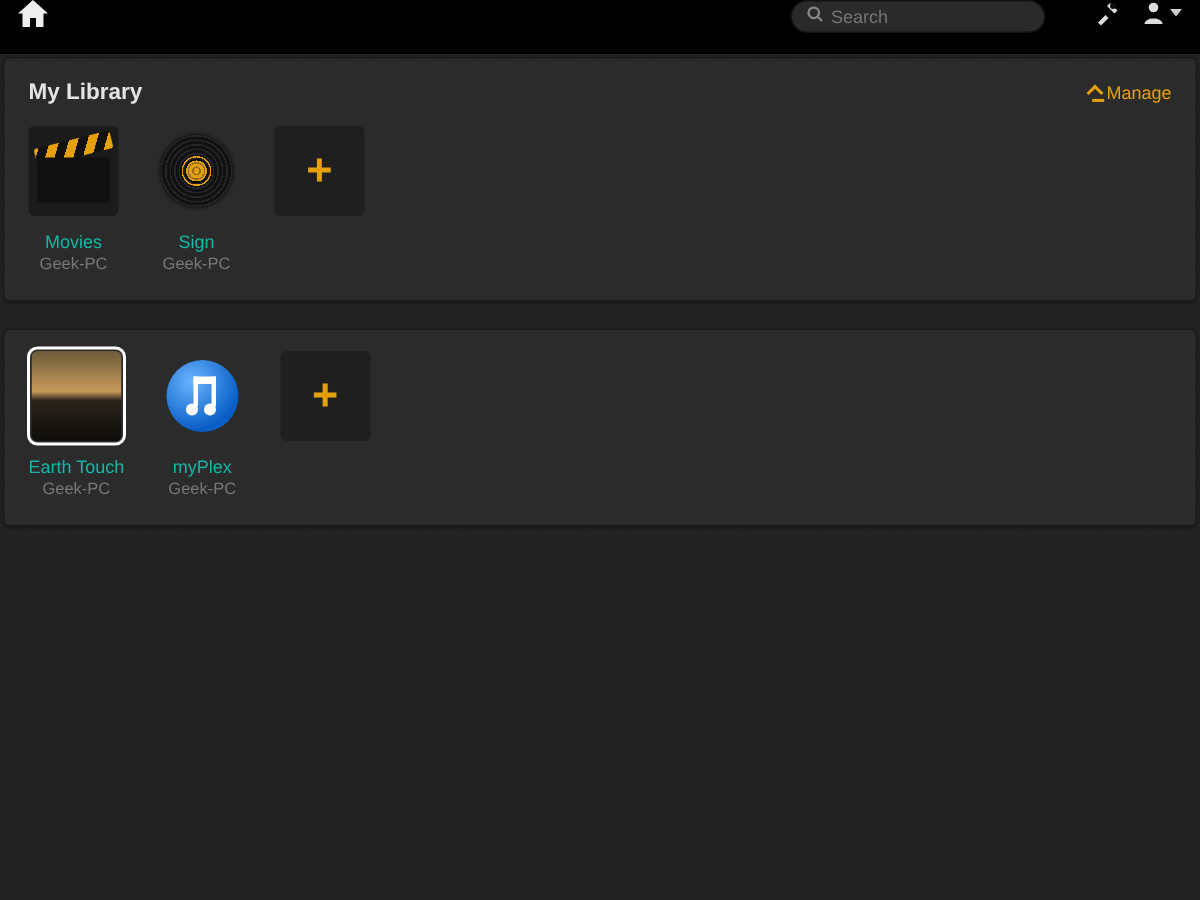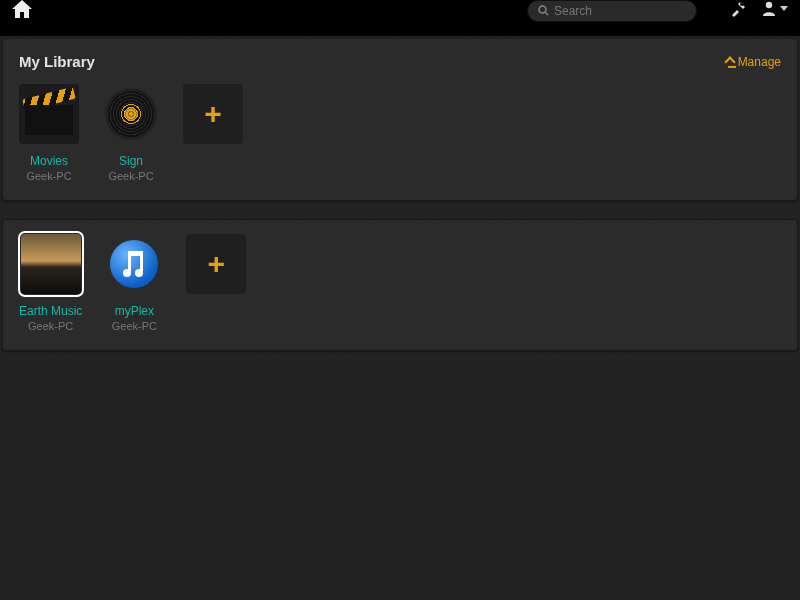--- a/index.html
+++ b/index.html
@@ -266,21 +266,21 @@
         </div>
       </div>
     </div>
 
     <div class="panel">
       <div class="tiles">
         <div class="tile">
           <div class="tile-thumb selected">
               <div class="earth-thumb"></div>
             </div>
-          <div class="tile-label">Earth Music</div>
+          <div class="tile-label">Earth Touch</div>
           <div class="tile-sub">Geek-PC</div>
         </div>
         <div class="tile">
           <div class="tile-thumb" style="background:transparent">
               <div class="itunes-circ">
                 <div class="note">
                   <div class="stems"></div>
                 </div>
               </div>
             </div>

